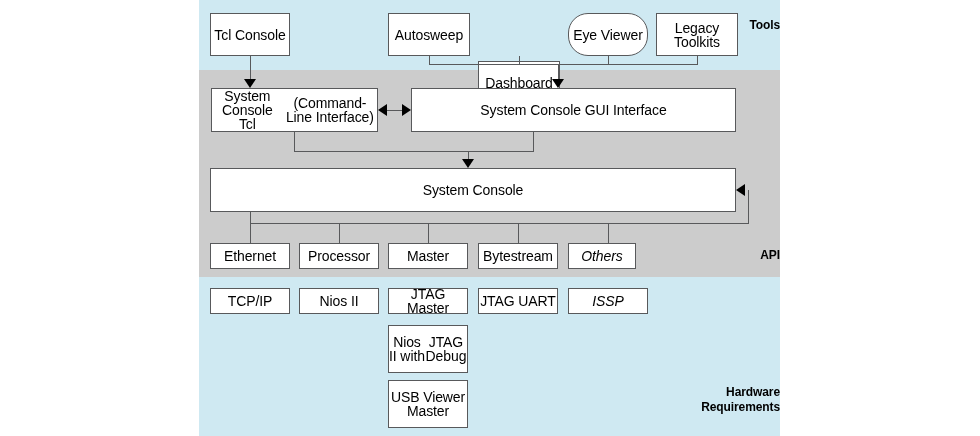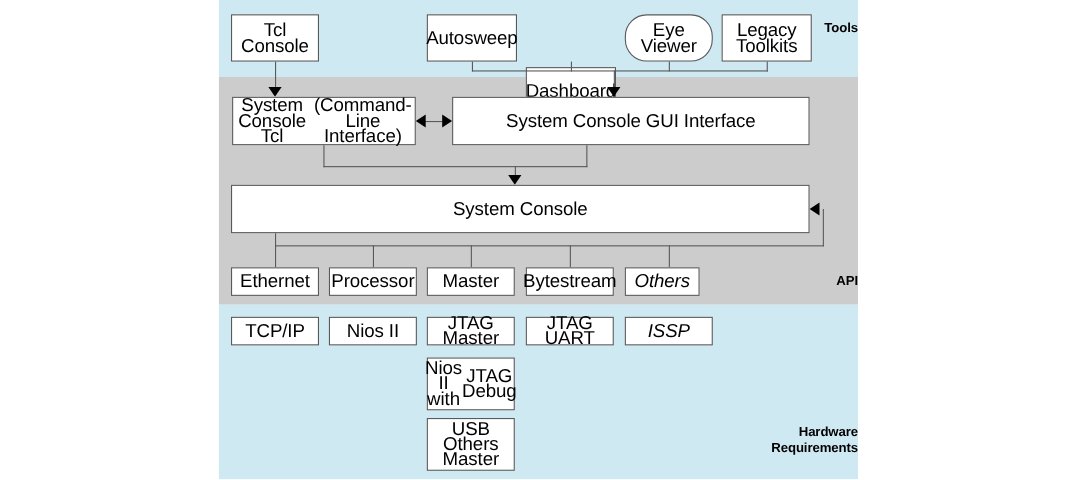--- a/index.html
+++ b/index.html
@@ -53,21 +53,21 @@
   .box {
     position: absolute;
     background: #ffffff;
     border: 1px solid #58595b;
     box-sizing: border-box;
     display: flex;
     align-items: center;
     justify-content: center;
     text-align: center;
     color: #000000;
-    font-size: 17px;
+    font-size: 14px;
     line-height: 14px;
     letter-spacing: -0.1px;
   }
   .box span { display: block; }
   
   .section-label {
     position: absolute;
     font-weight: bold;
     font-size: 12px;
     color: #000000;
@@ -221,21 +221,21 @@
   <div class="box" style="left:568px; top:288px; width:80px; height:26px;font-style:italic;">
     <span>ISSP</span>
   </div>
 
   <div class="box" style="left:388px; top:325px; width:80px; height:48px; ">
     <span>Nios II with</span>
     <span>JTAG Debug</span>
   </div>
 
   <div class="box" style="left:388px; top:380px; width:80px; height:48px; flex-direction:column;">
-    <span>USB Others</span>
+    <span>USB Viewer</span>
     <span>Master</span>
   </div>
 
   <div class="section-label" style="left:690px; top:385px; width:90px;">
     <span>Hardware</span><br>
     <span>Requirements</span>
   </div>
 
 </div>
 

